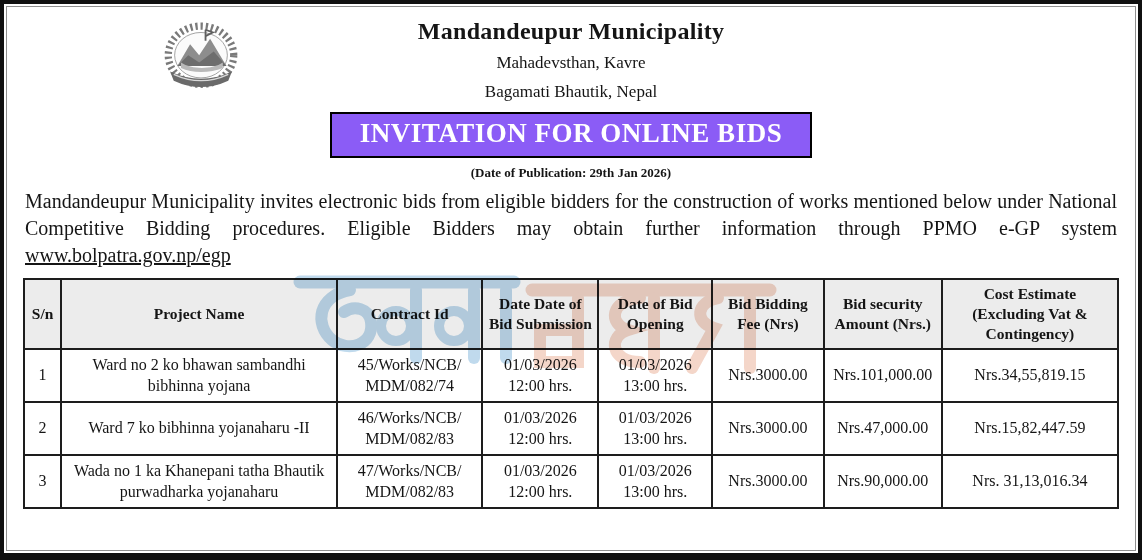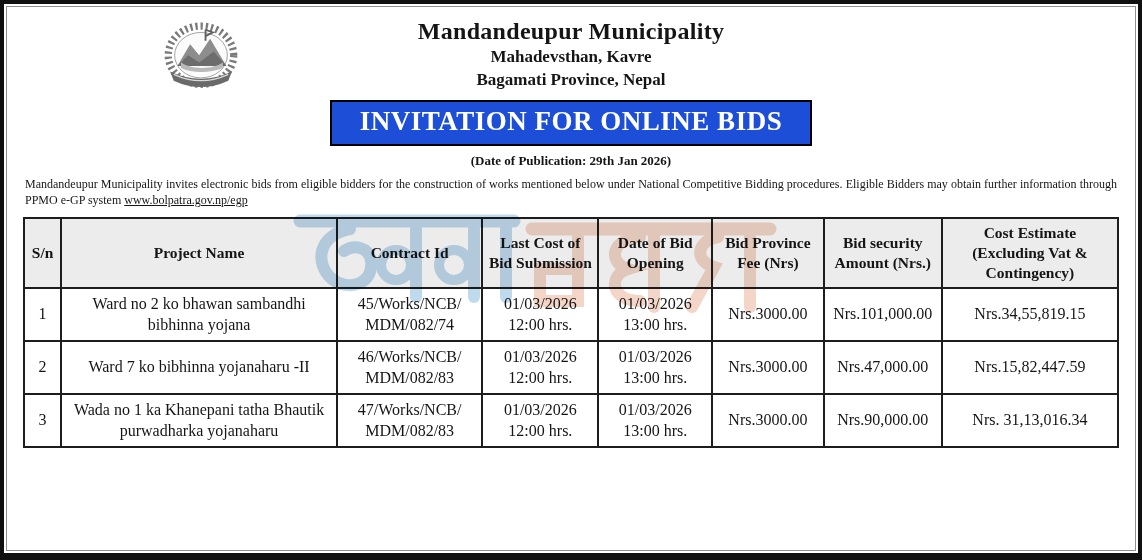--- a/index.html
+++ b/index.html
@@ -22,37 +22,37 @@
     inset: 2px;
     border: 1px solid #8f8f8f;
     padding: 10px 16px 6px 16px;
     overflow: hidden;
   }
   
   .letterhead { position: relative; text-align: center; }
   .emblem { position: absolute; left: 132px; top: 0; width: 92px; height: 80px; }
   .org-name   { font-size: 24px; font-weight: bold; line-height: 1.2; letter-spacing: .3px; }
   .office-name{ font-size: 31px; font-weight: bold; line-height: 1.2; margin-top: 2px; }
-  .addr       { font-size: 17px; font-weight: bold; line-height: 1.35; }
+  .addr       { font-size: 17px; font-weight: normal; line-height: 1.35; margin-top: 6px; }
   
   .banner-wrap { text-align: center; margin-top: 8px; }
   .banner {
     display: inline-block;
-    background: #1d4ed8;
+    background: #8b5cf6;
     color: #ffffff;
     font-size: 27px;
     font-weight: bold;
     letter-spacing: .5px;
     padding: 4px 28px 7px 28px;
     border: 2px solid #000;
   }
   .pub-date { text-align: center; font-size: 13px; font-weight: bold; margin-top: 7px; }
   
   .intro {
-    font-size: 12px;
+    font-size: 20px;
     line-height: 1.36;
     text-align: justify;
     margin: 7px 2px 9px 2px;
   }
   .intro a { color: #151515; text-decoration: underline; cursor: pointer; }
   
   .table-zone { position: relative; }
   table {
     width: 100%;
     border-collapse: collapse;
@@ -113,21 +113,21 @@
         <ellipse cx="50" cy="42" rx="29" ry="25" fill="#fbfbfb" stroke="#9a9a9a" stroke-width="1"></ellipse>
         <path d="M24,54 L38,30 L48,42 L60,24 L78,54 Z" fill="#8d8d8d"></path>
         <path d="M24,54 L36,42 L48,50 L64,38 L78,54 Z" fill="#6d6d6d"></path>
         <path d="M28,50 C40,58 62,58 74,50 L74,56 C60,62 40,62 28,56 Z" fill="#b9b9b9"></path>
         <path d="M55,14 L55,26 M55,14 L63,17 L55,21" fill="none" stroke="#5e5e5e" stroke-width="2"></path>
         <path d="M16,60 Q50,76 84,60 L80,70 Q50,84 20,70 Z" fill="#6a6a6a"></path>
         <path d="M20,63 Q50,77 80,63" fill="none" stroke="#d9d9d9" stroke-width="1.5"></path>
       </svg>
       <div class="org-name">Mandandeupur Municipality</div>
       <div class="addr">Mahadevsthan, Kavre</div>
-      <div class="addr">Bagamati Province, Nepal</div>
+      <div class="addr">Bagamati Bhautik, Nepal</div>
     </div>
 
     <div class="banner-wrap">
       <div class="banner">INVITATION FOR ONLINE BIDS</div>
     </div>
 
     <div class="pub-date">(Date of Publication: 29th Jan 2026)</div>
 
     <p class="intro"><span>Mandandeupur Municipality invites electronic bids from eligible bidders for the construction of works mentioned below under National Competitive Bidding procedures. Eligible Bidders may obtain further information through PPMO e-GP system </span><a>www.bolpatra.gov.np/egp</a></p>
 
@@ -164,23 +164,23 @@
           <col style="width:10.4%">
             <col style="width:10.2%">
             <col style="width:10.8%">
             <col style="width:16.1%">
         </colgroup>
         <thead>
           <tr>
             <th>S/n</th>
             <th>Project Name</th>
             <th>Contract Id</th>
-            <th>Last Cost of Bid Submission</th>
+            <th>Date Date of Bid Submission</th>
             <th>Date of Bid Opening</th>
-            <th>Bid Province Fee (Nrs)</th>
+            <th>Bid Bidding Fee (Nrs)</th>
             <th>Bid security Amount (Nrs.)</th>
             <th>Cost Estimate (Excluding Vat &amp; Contingency)</th>
           </tr>
         </thead>
         <tbody>
           <tr>
             <td>1</td>
             <td>Ward no 2 ko bhawan sambandhi bibhinna yojana</td>
             <td>45/Works/NCB/
 MDM/082/74</td>

